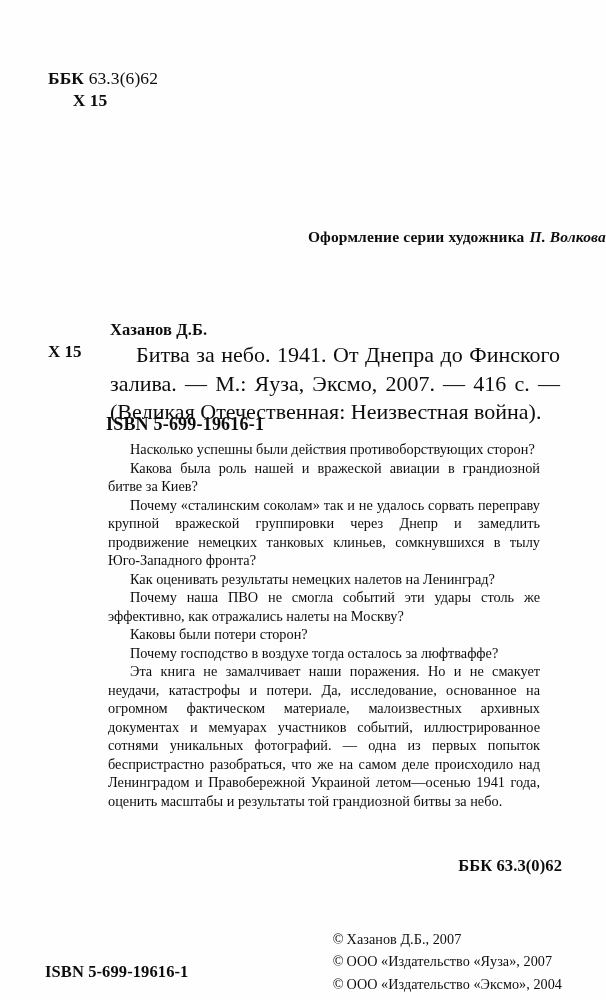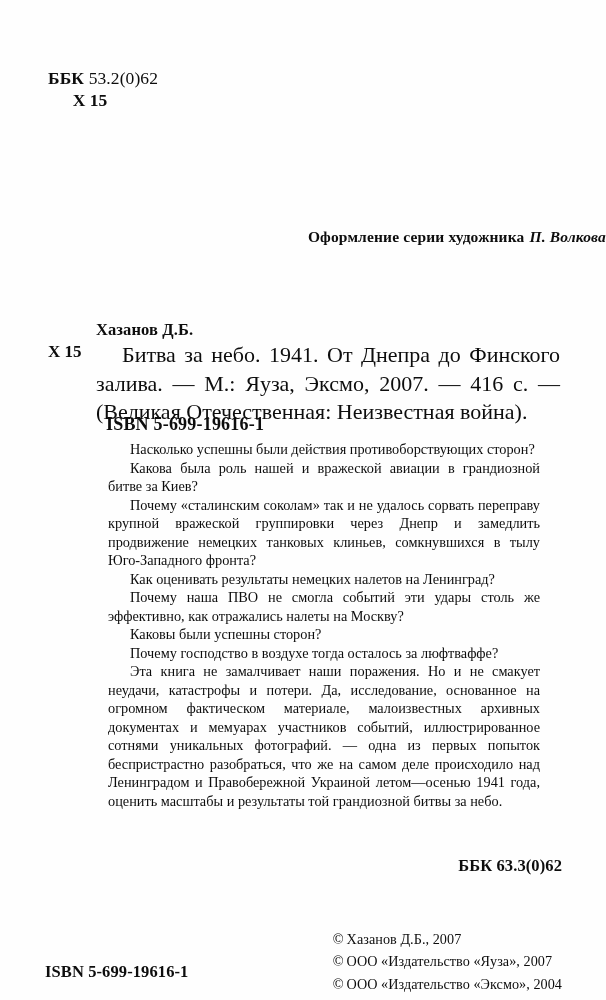--- a/index.html
+++ b/index.html
@@ -74,21 +74,21 @@
   }
   .biblio-index {
     position: absolute;
     left: 0;
     top: 22px;
     font-size: 17px;
     font-weight: 700;
     white-space: nowrap;
   }
   .biblio-body {
-    margin-left: 48px;
+    margin-left: 62px;
   }
   .biblio-author {
     font-size: 16.5px;
     font-weight: 700;
     letter-spacing: 0.1px;
     margin-bottom: 1px;
   }
   .biblio-desc {
     font-size: 22px;
     line-height: 1.30;
@@ -161,21 +161,21 @@
   }
 </style>
 </head>
 <body>
 
 <div class="page">
 
   <div class="bbk-block">
     <div class="bbk-line">
       <span class="bold-part">ББК</span>
-      <span>53.2(0)62</span>
+      <span>63.3(6)62</span>
     </div>
     <span class="bbk-code-2">Х 15</span>
   </div>
 
   <div class="series-designer">
     <span>Оформление серии художника</span><span class="artist-name">П. Волкова</span>
   </div>
 
   <div class="biblio">
     <div class="biblio-index">Х 15</div>
@@ -186,21 +186,21 @@
   </div>
 
   <div class="isbn-main">ISBN 5-699-19616-1</div>
 
   <div class="annotation">
     <p>Насколько успешны были действия противоборствующих сторон?</p>
     <p>Какова была роль нашей и вражеской авиации в грандиозной битве за Киев?</p>
     <p>Почему «сталинским соколам» так и не удалось сорвать переправу крупной вражеской группировки через Днепр и замедлить продвижение немецких танковых клиньев, сомкнувшихся в тылу Юго-Западного фронта?</p>
     <p>Как оценивать результаты немецких налетов на Ленинград?</p>
     <p>Почему наша ПВО не смогла событий эти удары столь же эффективно, как отражались налеты на Москву?</p>
-    <p>Каковы были успешны сторон?</p>
+    <p>Каковы были потери сторон?</p>
     <p>Почему господство в воздухе тогда осталось за люфтваффе?</p>
     <p>Эта книга не замалчивает наши поражения. Но и не смакует неудачи, катастрофы и потери. Да, исследование, основанное на огромном фактическом материале, малоизвестных архивных документах и мемуарах участников событий, иллюстрированное сотнями уникальных фотографий. — одна из первых попыток беспристрастно разобраться, что же на самом деле происходило над Ленинградом и Правобережной Украиной летом—осенью 1941 года, оценить масштабы и результаты той грандиозной битвы за небо.</p>
   </div>
 
   <div class="bbk-bottom">ББК 63.3(0)62</div>
 
   <div class="copyright">
     <div class="cr-line">
       <span class="cr-sign">©</span><span>Хазанов Д.Б., 2007</span>
     </div>

